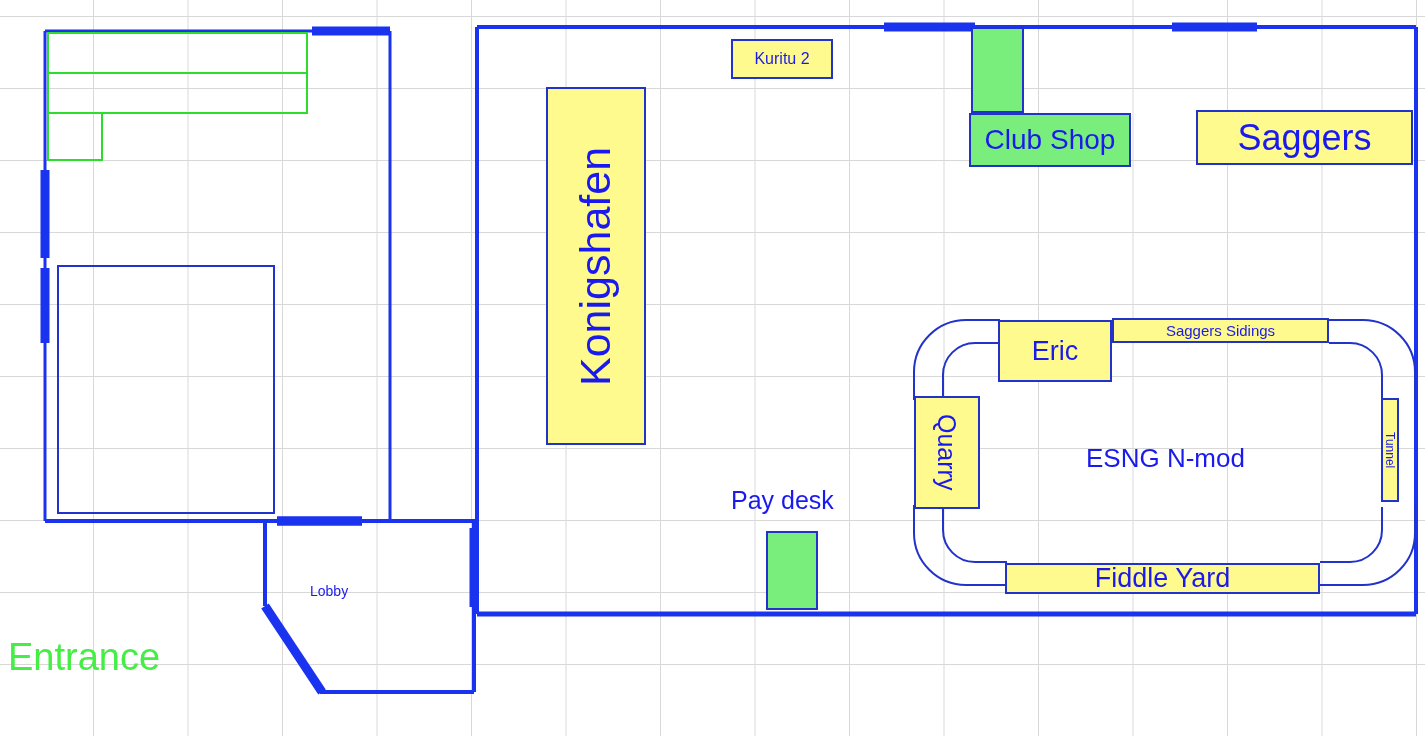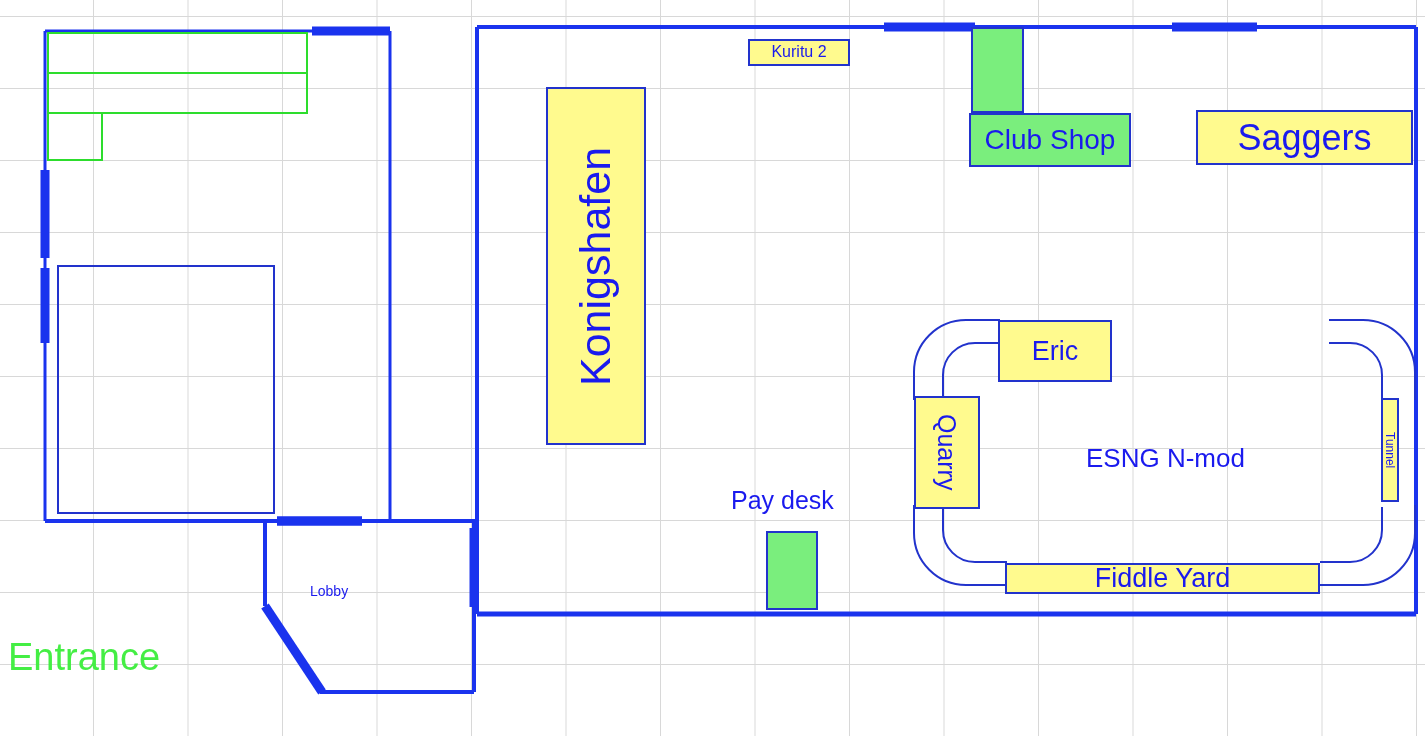--- a/index.html
+++ b/index.html
@@ -59,21 +59,21 @@
     position: absolute;
     color: #1a1aee;
     white-space: nowrap;
   }
   .entrance-text {
     color: #44ee44;
   }
 
   
   #box-konigshafen { left:546px; top:87px;  width:100px; height:358px; font-size:43px; }
-  #box-kuritu2     { left:748px; top:39px;  width:102px; height:27px;  font-size:16px; }
+  #box-kuritu2     { left:731px; top:39px;  width:102px; height:40px;  font-size:16px; }
   #box-clubshop-tab{ left:971px; top:27px;  width:53px;  height:86px; }
   #box-clubshop    { left:969px; top:113px; width:162px; height:54px;  font-size:28px; }
   #box-leonard     { left:1196px;top:110px; width:217px; height:55px;  font-size:36px; }
   #box-paydesk-rect{ left:766px; top:531px; width:52px;  height:79px; }
   #box-eric        { left:998px; top:320px; width:114px; height:62px;  font-size:27px; }
   #box-saggers     { left:1112px;top:318px; width:217px; height:25px;  font-size:15px; }
   #box-quarry      { left:914px; top:396px; width:66px;  height:113px; font-size:25px; }
   #box-tunnel      { left:1381px;top:398px; width:18px;  height:104px; font-size:12px; }
   #box-fiddleyard  { left:1005px;top:563px; width:315px; height:31px;  font-size:27px; }
   #box-catering    { left:57px;  top:265px; width:218px; height:249px; }
@@ -207,20 +207,23 @@
     <span>Saggers</span>
   </div>
 
   <div id="txt-paydesk" class="freetext">Pay desk</div>
   <div id="box-paydesk-rect" class="box green"></div>
 
   <div id="box-eric" class="box yellow">
     <span>Eric</span>
   </div>
 
+  <div id="box-saggers" class="box yellow">
+    <span>Saggers Sidings</span>
+  </div>
 
   <div id="box-quarry" class="box yellow vert-down">
     <span>Quarry</span>
   </div>
 
   <div id="box-tunnel" class="box yellow vert-down">
     <span>Tunnel</span>
   </div>
 
   <div id="box-fiddleyard" class="box yellow">

